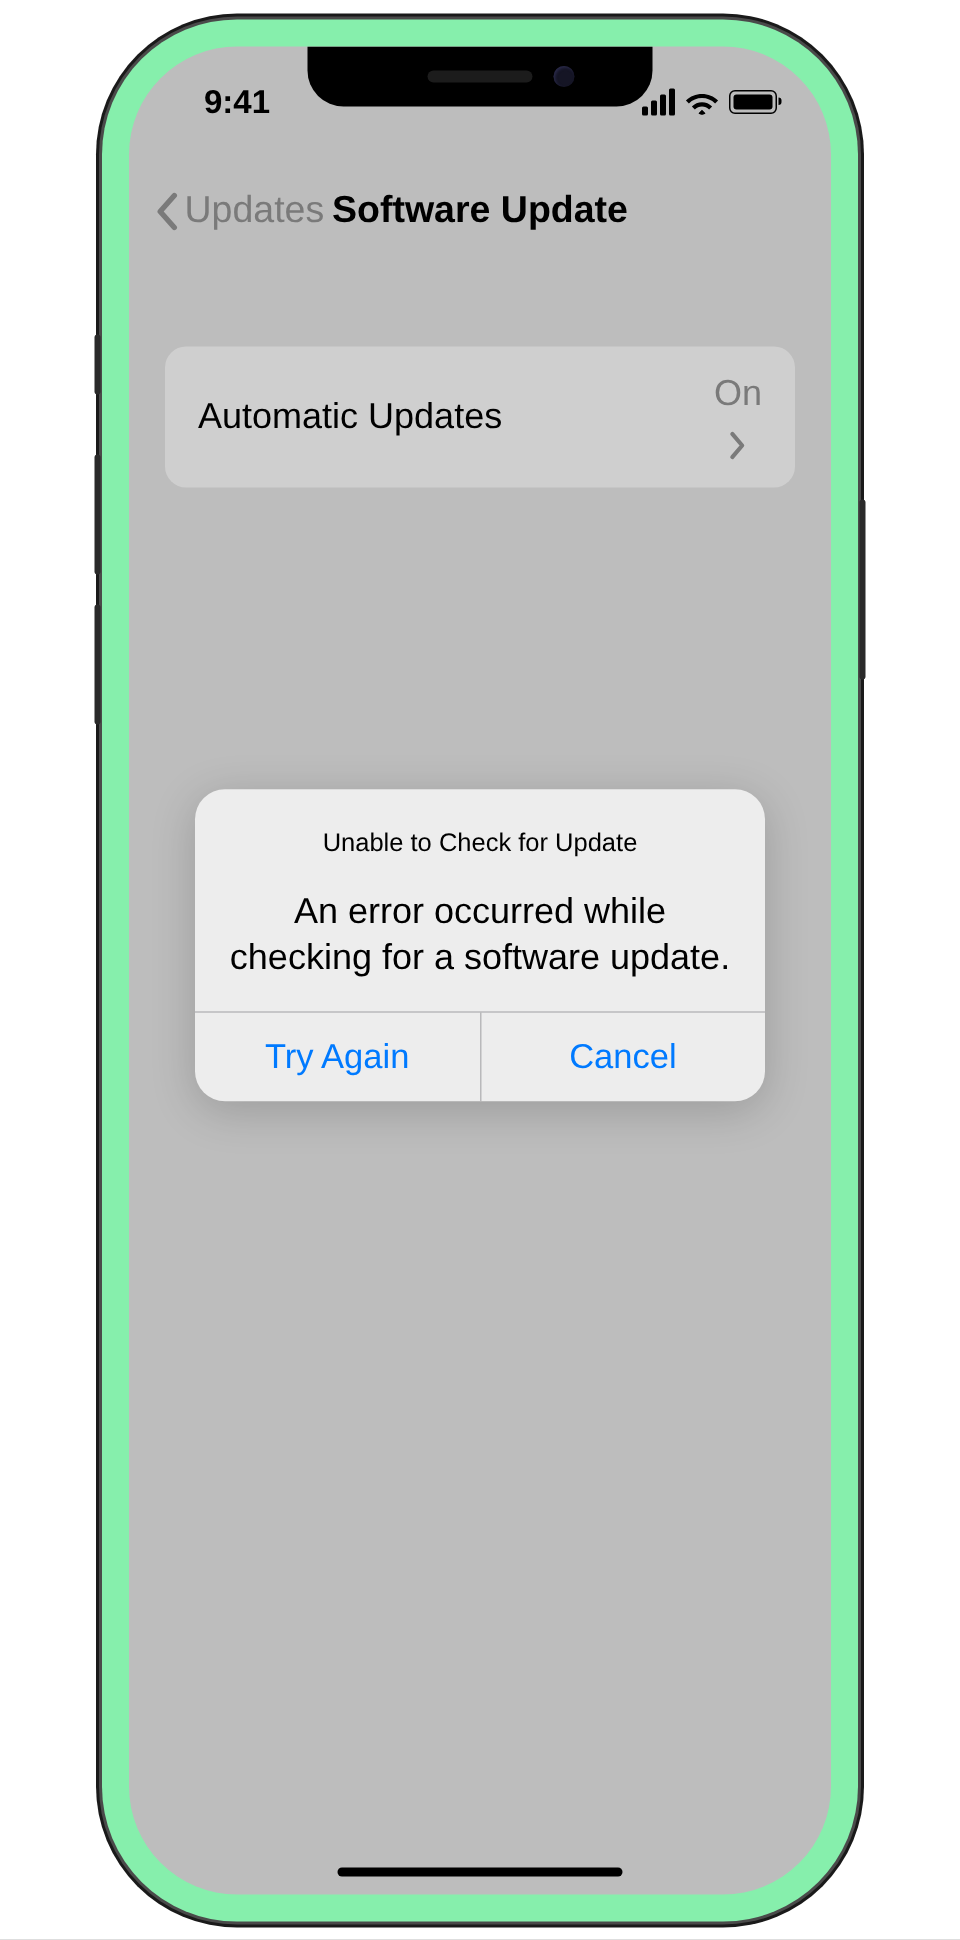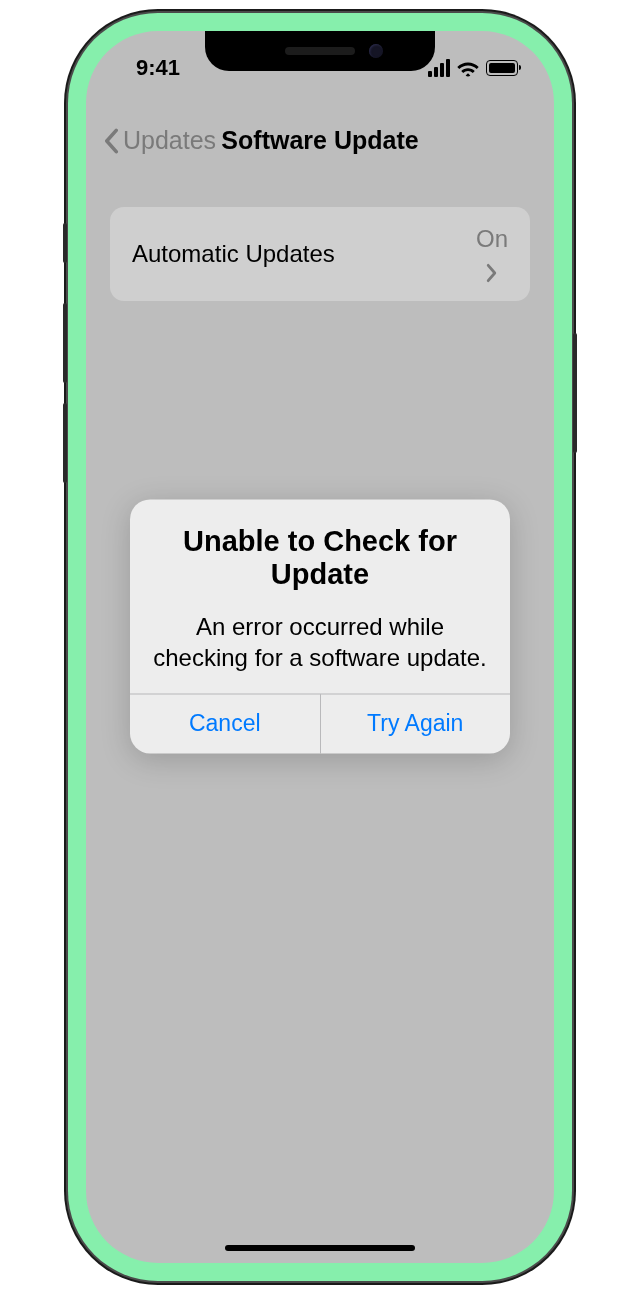--- a/index.html
+++ b/index.html
@@ -166,21 +166,21 @@
       flex: 1;
       text-align: center;
       font-size: 25px;
       font-weight: 600;
       color: #000;
       margin: 12px auto;
       width: 100%;
     }
     .content {
       position: absolute;
-      top: 176px;
+      top: 200px;
       left: 24px;
       right: 24px;
     }
     .list-row {
       background: rgba(255,255,255,0.28);
       border-radius: 14px;
       padding: 18px 22px;
       display: flex;
       align-items: center;
       justify-content: space-between;
@@ -213,22 +213,22 @@
       background: #ededed;
       border-radius: 20px;
       overflow: hidden;
       box-shadow: 0 6px 30px rgba(0,0,0,0.18);
     }
     .alert-body {
       padding: 26px 22px 20px;
       text-align: center;
     }
     .alert-title {
-      font-size: 29px;
-      font-weight: 700;
+      font-size: 17px;
+      font-weight: 400;
       color: #000;
       margin-bottom: 20px;
     }
     .alert-message {
       font-size: 24px;
       color: #000;
       line-height: 1.3;
     }
     .alert-buttons {
       display: flex;
@@ -310,20 +310,20 @@
         </div>
       </div>
     </div>
 
     <div class="alert">
       <div class="alert-body">
         <div class="alert-title">Unable to Check for Update</div>
         <div class="alert-message">An error occurred while checking for a software update.</div>
       </div>
       <div class="alert-buttons">
+        <div class="alert-button">Try Again</div>
         <div class="alert-button">Cancel</div>
-        <div class="alert-button">Try Again</div>
       </div>
     </div>
 
     <div class="home-indicator"></div>
   </div>
 </div>
 
 </body></html>

